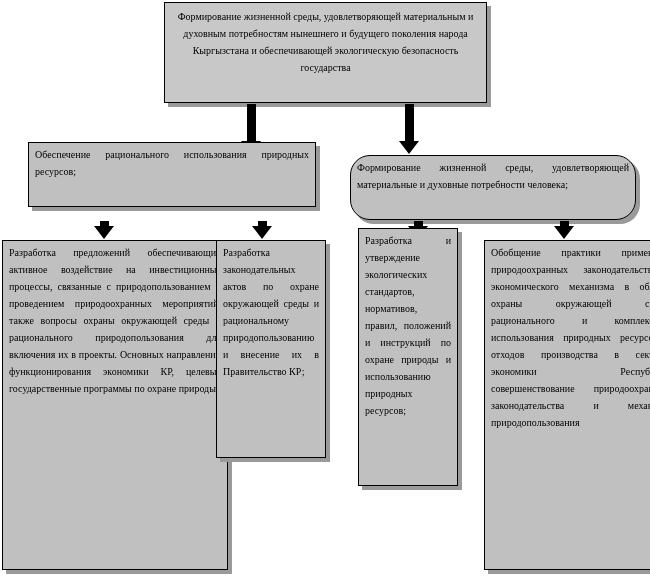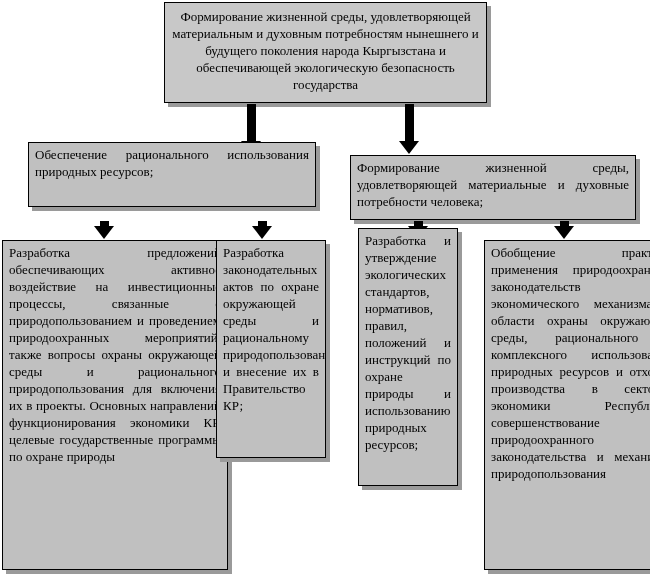--- a/index.html
+++ b/index.html
@@ -18,21 +18,21 @@
     position: relative;
     width: 650px;
     height: 580px;
   }
   .box {
     position: absolute;
     box-sizing: border-box;
     border: 1px solid #000000;
     background: #c0c0c0;
     color: #000000;
-    font-size: 13px;
+    font-size: 10px;
     line-height: 17px;
     text-align: justify;
     text-align-last: center;
     padding: 3px 6px;
     overflow: hidden;
   }
   .box.just {
     text-align: justify;
     text-align-last: left;
   }
@@ -59,20 +59,21 @@
     left: 28px;
     top: 142px;
     width: 288px;
     height: 65px;
   }
   #level2-right {
     left: 350px;
     top: 155px;
     width: 286px;
     height: 65px;
+    border-radius: 20px;
   }
   
   #level3-a {
     left: 2px;
     top: 240px;
     width: 226px;
     height: 330px;
   }
   #level3-b {
     left: 216px;

